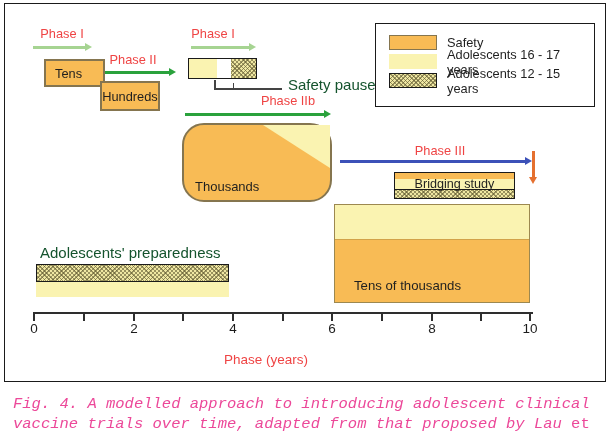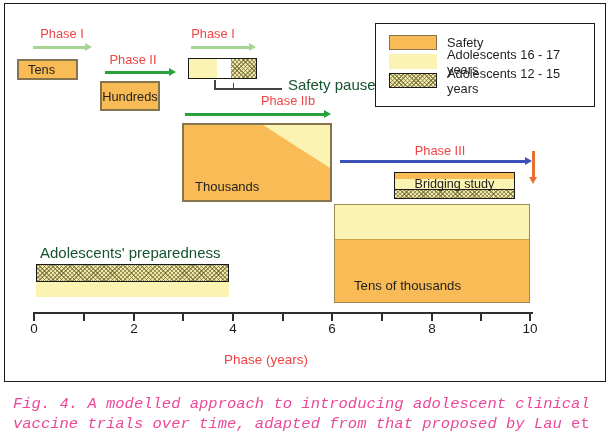--- a/index.html
+++ b/index.html
@@ -41,21 +41,21 @@
   .caption sup{font-size:10px;line-height:0;}
 </style>
 </head>
 <body>
 
 <div class="page">
   <div class="frame"></div>
 
   <div class="clabel" style="left:62px;top:26px;">Phase I</div>
   <div class="ar" style="left:33px;top:43px;width:59px;--c:var(--green-light,#a6d492);--t:2.4px;"></div>
-  <div class="box" style="left:17px;top:59px;width:61px;height:21px;display:flex;align-items:center;">
+  <div class="box" style="left:44px;top:59px;width:61px;height:28px;display:flex;align-items:center;">
     <span style="padding-left:9px;font-size:12.8px;">Tens</span>
   </div>
 
   <div class="clabel" style="left:133px;top:52px;">Phase II</div>
   <div class="ar" style="left:105px;top:68px;width:71px;--c:var(--green,#2aa23c);--t:2.8px;"></div>
   <div class="box" style="left:100px;top:81px;width:60px;height:30px;display:flex;align-items:center;justify-content:center;">
     <span style="font-size:12.8px;">Hundreds</span>
   </div>
 
   <div class="clabel" style="left:213px;top:26px;">Phase I</div>
@@ -68,21 +68,21 @@
 
   <div>
     <div class="bracket-line" style="left:214px;top:88px;width:68px;height:1.5px;"></div>
     <div class="bracket-line" style="left:214px;top:79.5px;width:1.5px;height:10px;"></div>
     <div class="bracket-line" style="left:232.5px;top:83px;width:1.5px;height:6.5px;"></div>
   </div>
   <div class="llabel" style="left:288px;top:76px;">Safety pause</div>
 
   <div class="clabel" style="left:248px;top:93px;margin-left:40px;">Phase IIb</div>
   <div class="ar" style="left:185px;top:110px;width:146px;--c:var(--green,#2aa23c);--t:3px;"></div>
-  <div class="box" style="left:182px;top:123px;width:150px;height:79px;">
+  <div class="box" style="left:182px;top:123px;width:150px;height:79px;border-radius:22px;">
     <div class="pale" style="position:absolute;right:0;top:0;width:67px;height:43px;clip-path:polygon(0 0,100% 0,100% 100%);"></div>
     <span style="position:absolute;left:11px;bottom:6px;font-size:13px;">Thousands</span>
   </div>
 
   <div class="clabel" style="left:440px;top:143px;">Phase III</div>
   <div class="ar" style="left:340px;top:157px;width:192px;--c:var(--blue,#3c51b8);--t:2.5px;"></div>
   <div class="dar" style="left:529px;top:151px;height:33px;--c:var(--red-orange,#e5702f);"></div>
 
   <div class="abs" style="left:334px;top:204px;width:196px;height:99px;box-sizing:border-box;border:1px solid #9c8850;display:flex;flex-direction:column;">
     <div class="pale" style="flex:0 0 34px;border-bottom:1px solid #d2a24a;"></div>

